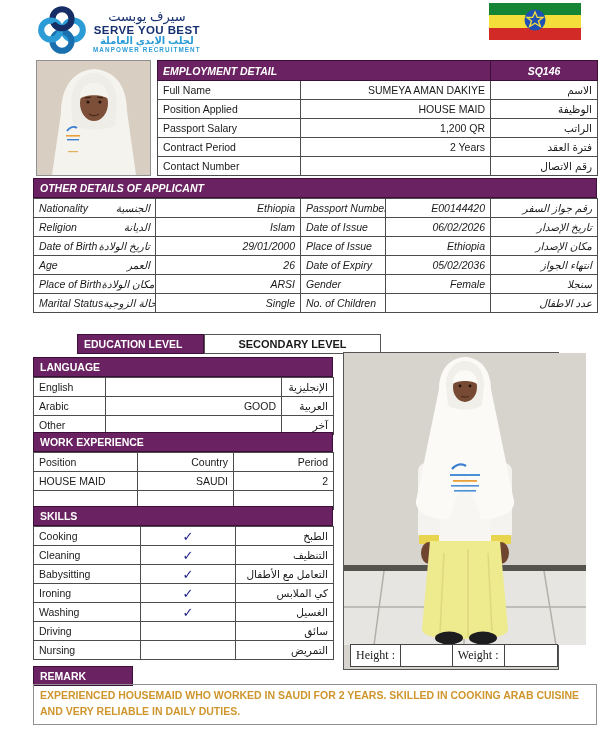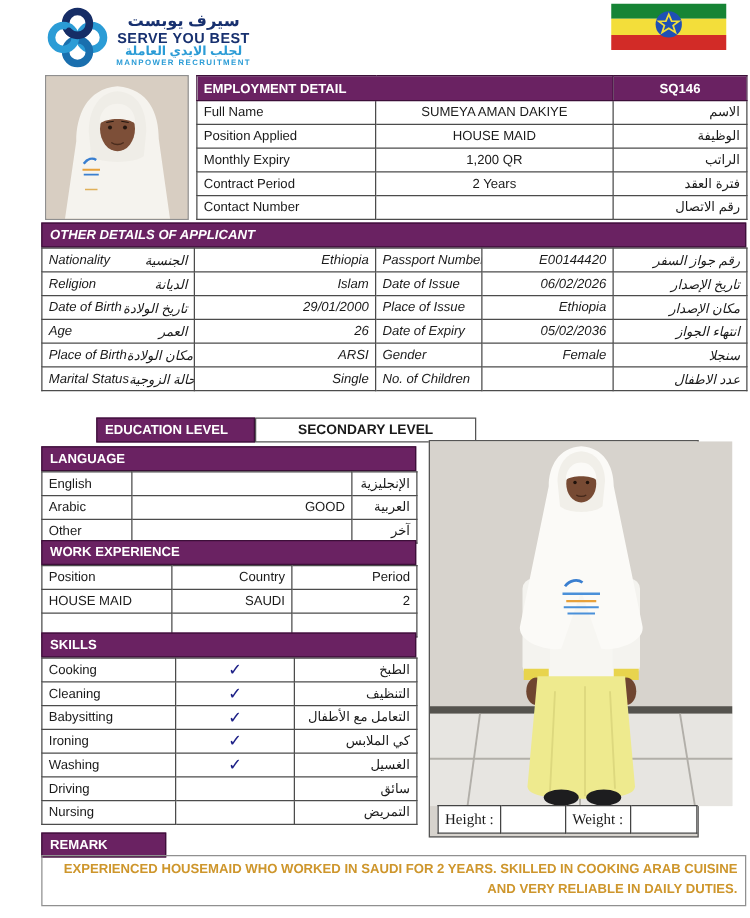--- a/index.html
+++ b/index.html
@@ -11,34 +11,34 @@
   }
   html,body{margin:0;padding:0;background:#fff;}
   .page{
     position:relative;width:600px;height:734px;background:#ffffff;overflow:hidden;
     font-family:"Liberation Sans","DejaVu Sans",sans-serif;color:#1a1a1a;
   }
   .abs{position:absolute;}
   
   .logo-wrap{left:36px;top:4px;display:flex;align-items:center;gap:5px;}
   .logo-text{display:flex;flex-direction:column;align-items:center;line-height:1.08;}
-  .logo-ar{font-size:13px;font-weight:bold;color:#17306f;}
+  .logo-ar{font-size:13px;font-weight:normal;color:#17306f;}
   .logo-en{font-size:11.5px;font-weight:bold;color:#17306f;letter-spacing:.4px;}
   .logo-sub-ar{font-size:10px;font-weight:bold;color:#2b9cd6;}
   .logo-sub-en{font-size:6.3px;font-weight:bold;color:#2b9cd6;letter-spacing:1.1px;}
   
   .flag{left:489px;top:3px;width:92px;height:37px;}
   .flag .stripe{width:100%;height:33.33%;}
   .flag-emblem{position:absolute;left:50%;top:50%;transform:translate(-50%,-50%);}
   
   table{border-collapse:collapse;table-layout:fixed;}
   td{border:1px solid var(--border);font-size:10.5px;padding:0 5px;height:18px;
      overflow:hidden;white-space:nowrap;}
-  tr.hdr td{background:var(--purple);color:#fff;font-weight:bold;border-color:var(--purple-dark);height:19px;}
-  td.val{text-align:center;}
+  tr.hdr td{background:var(--purple);color:#fff;font-weight:bold;border-color:var(--purple-dark);height:19px;font-style:italic;}
+  td.val{text-align:right;}
   td.cen{text-align:right;}
   td.ar{text-align:right;direction:rtl;}
   td.code{text-align:center;}
   .dual{display:flex;justify-content:space-between;align-items:center;}
   .sect-hdr{background:var(--purple);color:#fff;font-weight:bold;font-size:10.5px;
     padding:3px 6px;border:1px solid var(--purple-dark);box-sizing:border-box;}
   td.check{color:var(--check);font-weight:bold;font-size:13px;text-align:center;}
   
   .portrait{left:36px;top:60px;width:115px;height:116px;border:1px solid #8f8f8f;
     background:#d8cec2;box-sizing:border-box;}
@@ -47,21 +47,21 @@
   .hw-table{position:absolute;left:6px;bottom:2px;background:#fff;}
   .hw-table td{font-family:"Liberation Serif","DejaVu Serif",serif;font-size:12px;height:21px;border-color:#444;}
   
   .edu{left:33px;top:334px;display:flex;padding-left:44px;}
   .edu-label{width:127px;box-sizing:border-box;}
   .edu-value{width:177px;border:1px solid #555;box-sizing:border-box;display:flex;
     align-items:center;justify-content:center;font-weight:bold;font-size:11px;background:#fff;}
   
   .remark-tab{left:33px;top:666px;width:100px;box-sizing:border-box;}
   .remark-box{left:33px;top:684px;width:564px;border:1px solid #909090;box-sizing:border-box;
-    padding:3px 6px 4px 6px;font-size:10.5px;font-weight:bold;color:var(--gold);line-height:1.5;text-align:right;}
+    padding:3px 6px 4px 6px;font-size:10.5px;font-weight:bold;color:var(--gold);line-height:1.5;}
 </style>
 </head>
 <body>
 
 <div class="page">
 
   <div class="abs logo-wrap">
     <span>
       <svg width="52" height="52" viewBox="0 0 60 60">
         <g fill="none" stroke-linecap="round">
@@ -127,21 +127,21 @@
         <td>Full Name</td>
         <td class="val">SUMEYA AMAN DAKIYE</td>
         <td class="ar">الاسم</td>
       </tr>
       <tr>
         <td>Position Applied</td>
         <td class="val">HOUSE MAID</td>
         <td class="ar">الوظيفة</td>
       </tr>
       <tr>
-        <td>Monthly Expiry</td>
+        <td>Passport Salary</td>
         <td class="val">1,200  QR</td>
         <td class="ar">الراتب</td>
       </tr>
       <tr>
         <td>Contract Period</td>
         <td class="val">2 Years</td>
         <td class="ar">فترة العقد</td>
       </tr>
       <tr>
         <td>Contact Number</td>

